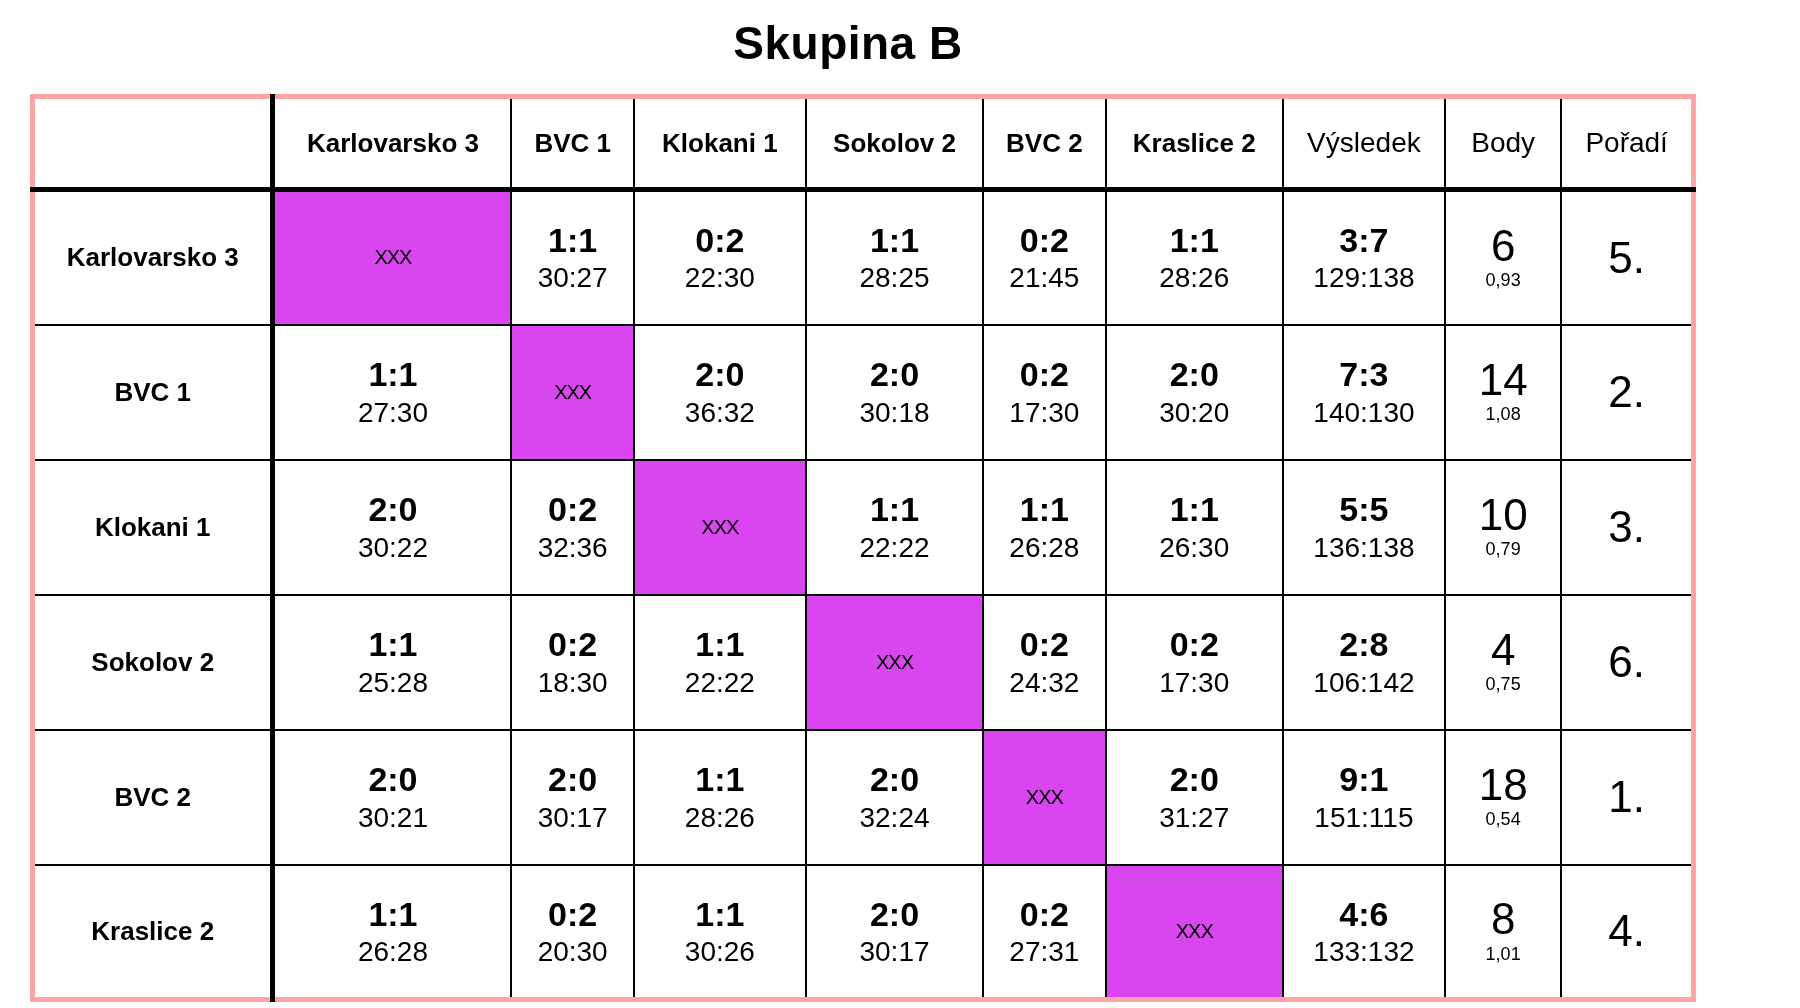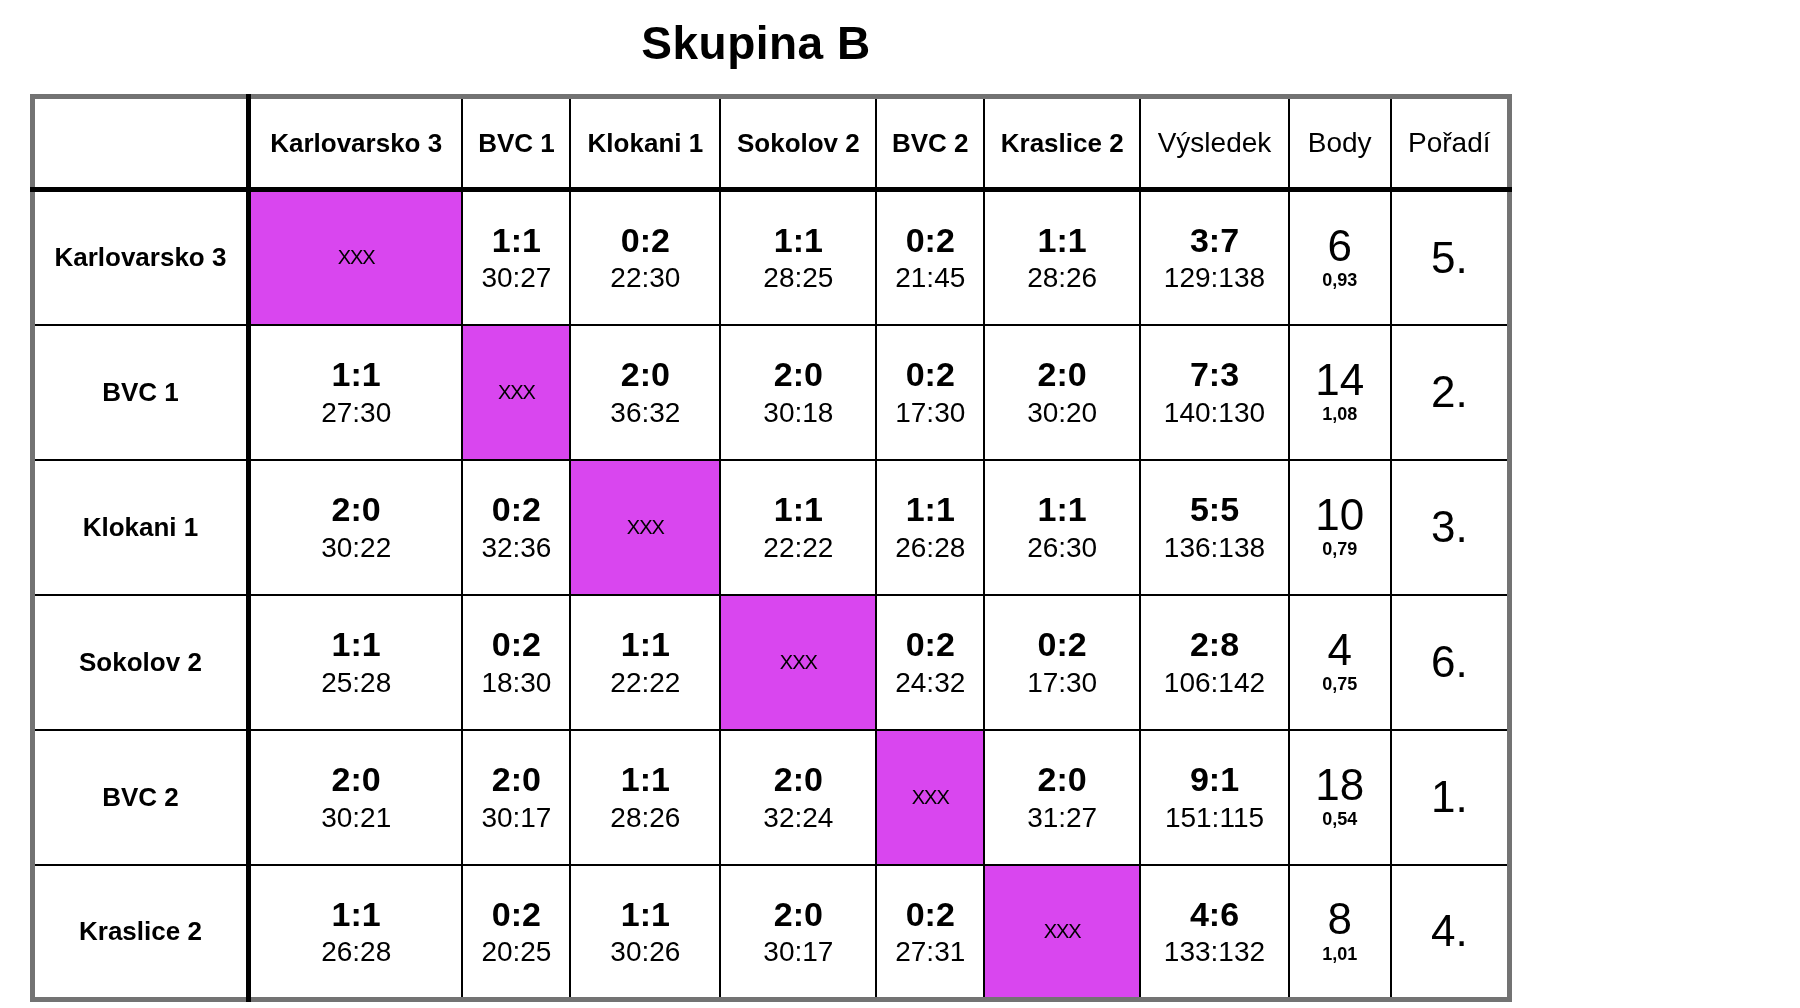--- a/index.html
+++ b/index.html
@@ -5,35 +5,35 @@
   html, body {
     margin: 0;
     padding: 0;
     width: 1800px;
     height: 1008px;
     background: #ffffff;
     overflow: hidden;
     font-family: "Liberation Sans", sans-serif;
     color: #000000;
   }
-  .page { width: 1512px; height: 1008px; }
+  .page { width: 1696px; height: 1008px; }
   .title {
     margin: 0;
     padding-top: 16px;
     height: 78px;
     text-align: center;
     font-size: 46px;
     font-weight: 700;
     letter-spacing: 0.5px;
   }
   table.grid {
     border-collapse: collapse;
     table-layout: fixed;
     margin-left: 30px;
-    border: 5px solid #737373;
+    border: 5px solid #fca5a5;
   }
   table.grid th, table.grid td {
     border: 2px solid #000;
     padding: 0;
     text-align: center;
     vertical-align: middle;
     overflow: hidden;
   }
   
   table.grid thead th { border-bottom: 5px solid #000; height: 88px; }
@@ -48,21 +48,21 @@
   td.match-cell .score { font-size: 34px; font-weight: 700; line-height: 1.18; }
   td.match-cell .sub   { font-size: 28px; font-weight: 400; line-height: 1.25; }
 
   td.xxx-cell {
     background: #d946ef;
     font-size: 20px;
     font-weight: 400;
     letter-spacing: -1px;
   }
   td.body-cell .big  { font-size: 44px; font-weight: 400; line-height: 1.05; }
-  td.body-cell .tiny { font-size: 18px; font-weight: 700; line-height: 1.3; }
+  td.body-cell .tiny { font-size: 18px; font-weight: 400; line-height: 1.3; }
   td.rank-cell { font-size: 44px; font-weight: 400; }
 </style>
 </head>
 <body>
 
 <div class="page">
   <h1 class="title">Skupina B</h1>
 
   <table class="grid">
     <colgroup>
@@ -258,21 +258,21 @@
           <td class="rank-cell">1.</td>
         </tr>
         <tr>
           <th class="row-label">Kraslice 2</th>
           <td class="match-cell">
             <div class="score">1:1</div>
             <div class="sub">26:28</div>
           </td>
           <td class="match-cell">
             <div class="score">0:2</div>
-            <div class="sub">20:25</div>
+            <div class="sub">20:30</div>
           </td>
           <td class="match-cell">
             <div class="score">1:1</div>
             <div class="sub">30:26</div>
           </td>
           <td class="match-cell">
             <div class="score">2:0</div>
             <div class="sub">30:17</div>
           </td>
           <td class="match-cell">

